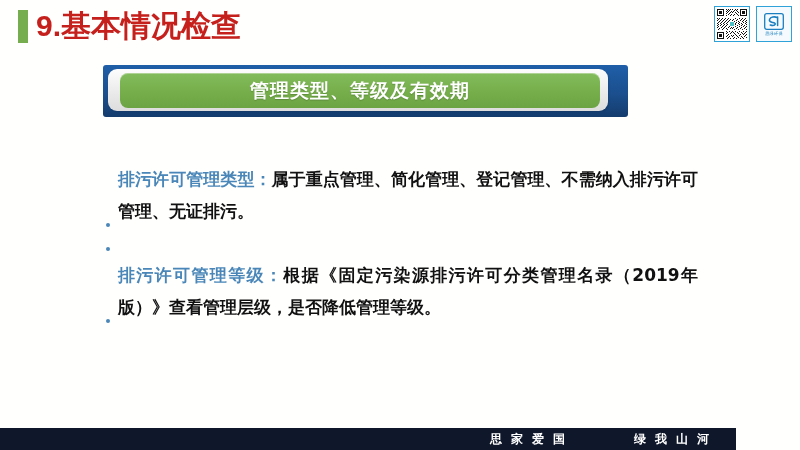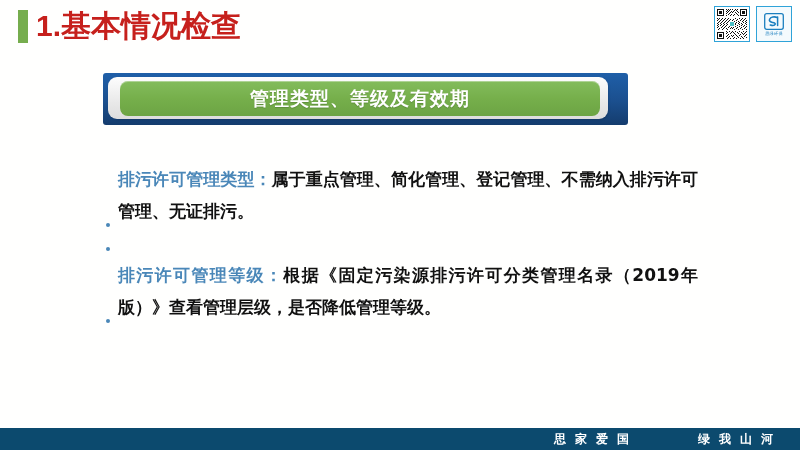--- a/index.html
+++ b/index.html
@@ -91,21 +91,21 @@
     color: #1B7FBF;
     letter-spacing: 0.2px;
     line-height: 5px;
     white-space: nowrap;
   }
 
   
   .banner {
     position: absolute;
     left: 103px;
-    top: 73px;
+    top: 65px;
     width: 615px;
     height: 52px;
   }
   .banner-blue {
     position: absolute;
     left: 0;
     top: 0;
     width: 525px;
     height: 52px;
     background: linear-gradient(180deg, #1F5FA8 0%, #1B4F8E 55%, #143C6D 100%);
@@ -187,23 +187,23 @@
   .rest {
     color: #111111;
     font-weight: bold;
   }
 
   
   .footer {
     position: absolute;
     left: 0;
     bottom: 0;
-    width: 800px;
+    width: 736px;
     height: 22px;
-    background: #0c4a6e;
+    background: #0f172a;
     display: flex;
     align-items: center;
   }
   .footer-slogans {
     position: absolute;
     right: 18px;
     display: flex;
     gap: 60px;
   }
   .footer-text {
@@ -215,21 +215,21 @@
     white-space: nowrap;
   }
 </style>
 </head>
 <body>
 
 <div class="slide">
 
   <div class="title-row">
     <div class="title-bar"></div>
-    <div class="title-text">1.基本情况检查</div>
+    <div class="title-text">9.基本情况检查</div>
   </div>
 
   <div class="badges">
 
     <div class="qr-box">
       <svg class="qr-inner" viewBox="0 0 33 33" shape-rendering="crispEdges">
         <rect width="33" height="33" fill="#ffffff"></rect>
         <g fill="#111111">
           <rect x="1" y="1" width="7" height="1"></rect>
             <rect x="1" y="7" width="7" height="1"></rect>

